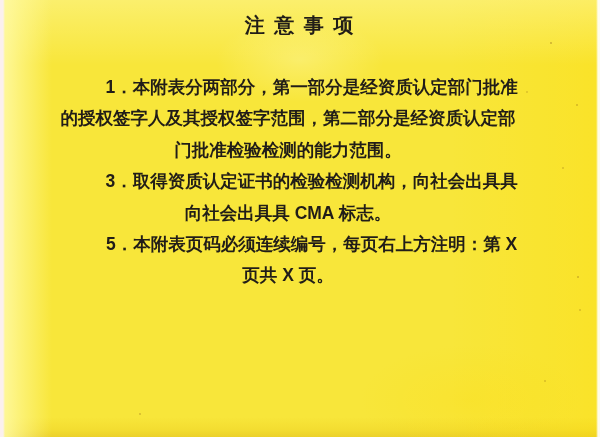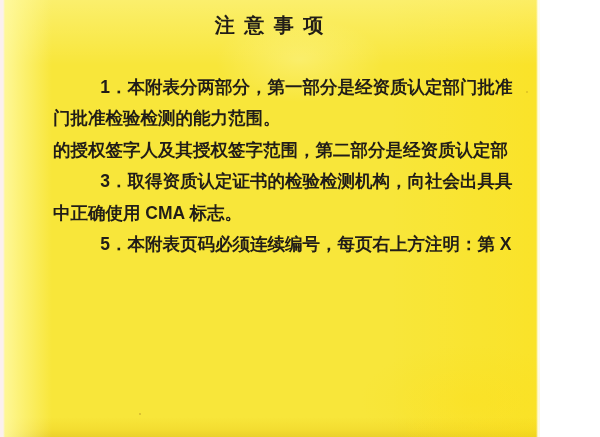--- a/index.html
+++ b/index.html
@@ -7,21 +7,21 @@
     padding: 0;
     width: 600px;
     height: 437px;
     overflow: hidden;
     font-family: "Liberation Sans", "DejaVu Sans", sans-serif;
   }
 
   
   .scan {
     position: relative;
-    width: 540px;
+    width: 600px;
     height: 437px;
     background-color: #f8e63a;
     background-image:
       
       radial-gradient(circle 2px at 551px 43px,  rgba(120,75,15,.55), rgba(120,75,15,0) 70%),
       radial-gradient(circle 2px at 577px 105px, rgba(120,75,15,.45), rgba(120,75,15,0) 70%),
       radial-gradient(circle 2px at 563px 168px, rgba(120,75,15,.40), rgba(120,75,15,0) 70%),
       radial-gradient(circle 2px at 578px 277px, rgba(120,75,15,.50), rgba(120,75,15,0) 70%),
       radial-gradient(circle 2px at 580px 310px, rgba(120,75,15,.40), rgba(120,75,15,0) 70%),
       radial-gradient(circle 2px at 545px 381px, rgba(120,75,15,.40), rgba(120,75,15,0) 70%),
@@ -64,35 +64,37 @@
     left: 53px;
     width: 470px;
     font-size: 17.5px;
     font-weight: 600;
     line-height: 31.4px;
     color: #211d18;
   }
 
   .line {
     white-space: nowrap;
+    text-align: center;
   }
 
   .indent {
     text-indent: 2.7em;
   }
 </style>
 </head>
 <body>
 
 <div class="scan">
 
   <h1 class="title">注 意 事 项</h1>
 
   <div class="body">
     <div class="line indent">1．本附表分两部分，第一部分是经资质认定部门批准</div>
+    <div class="line">的授权签字人及其授权签字范围，第二部分是经资质认定部</div>
     <div class="line">门批准检验检测的能力范围。</div>
-    <div class="line">的授权签字人及其授权签字范围，第二部分是经资质认定部</div>
     <div class="line indent">3．取得资质认定证书的检验检测机构，向社会出具具</div>
-    <div class="line">中正确使用 CMA 标志。</div>
+    <div class="line">向社会出具具 CMA 标志。</div>
     <div class="line indent">5．本附表页码必须连续编号，每页右上方注明：第 X</div>
+    <div class="line">页共 X 页。</div>
   </div>
 
 </div>
 
 </body></html>

